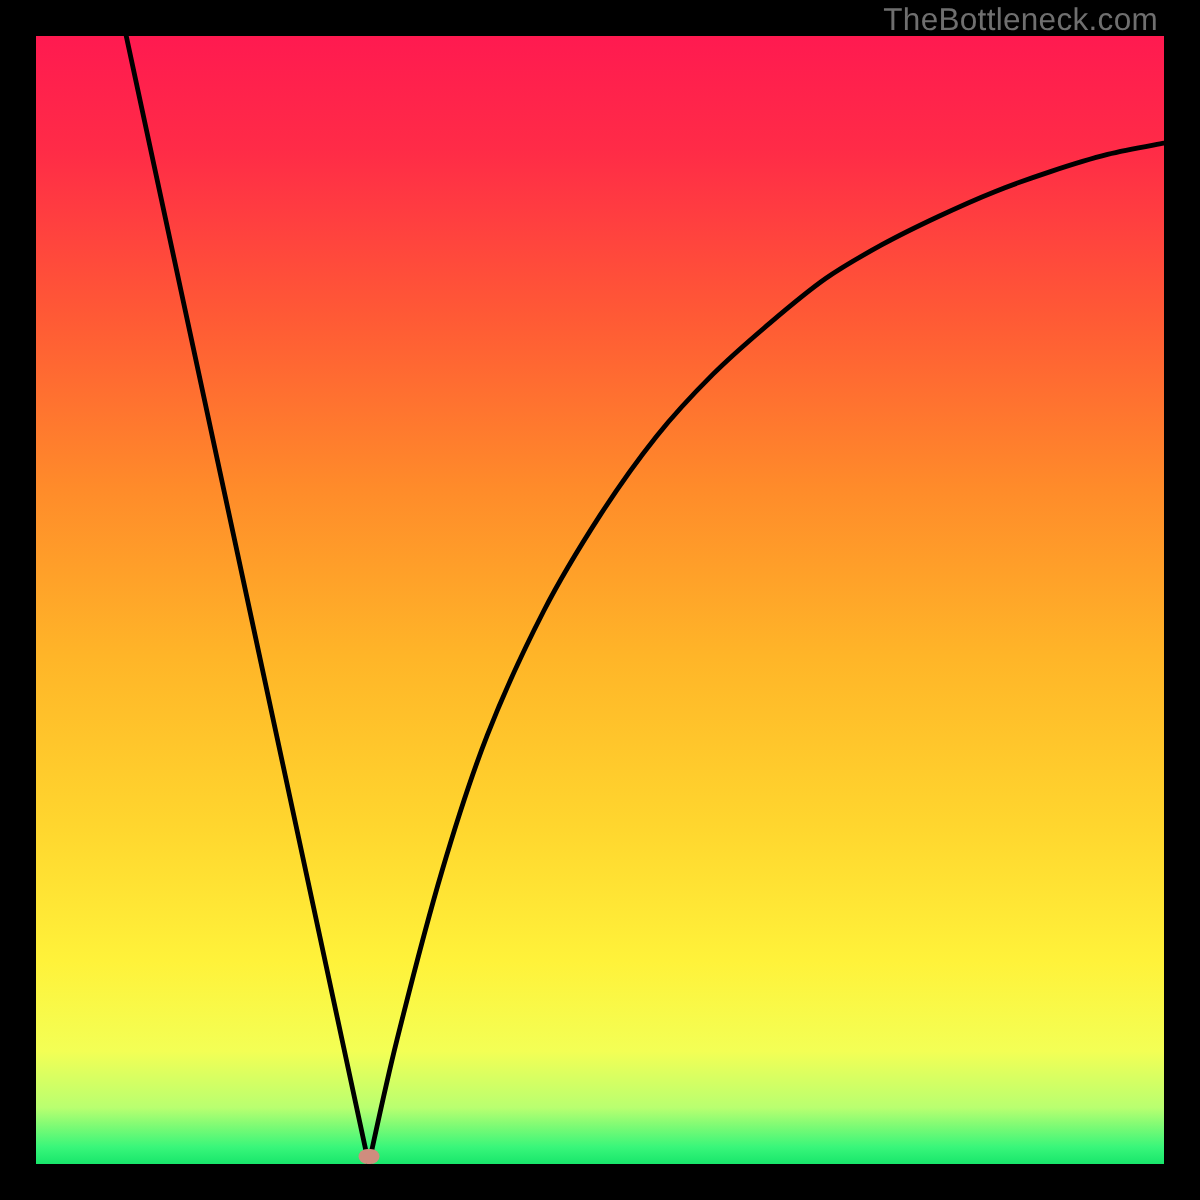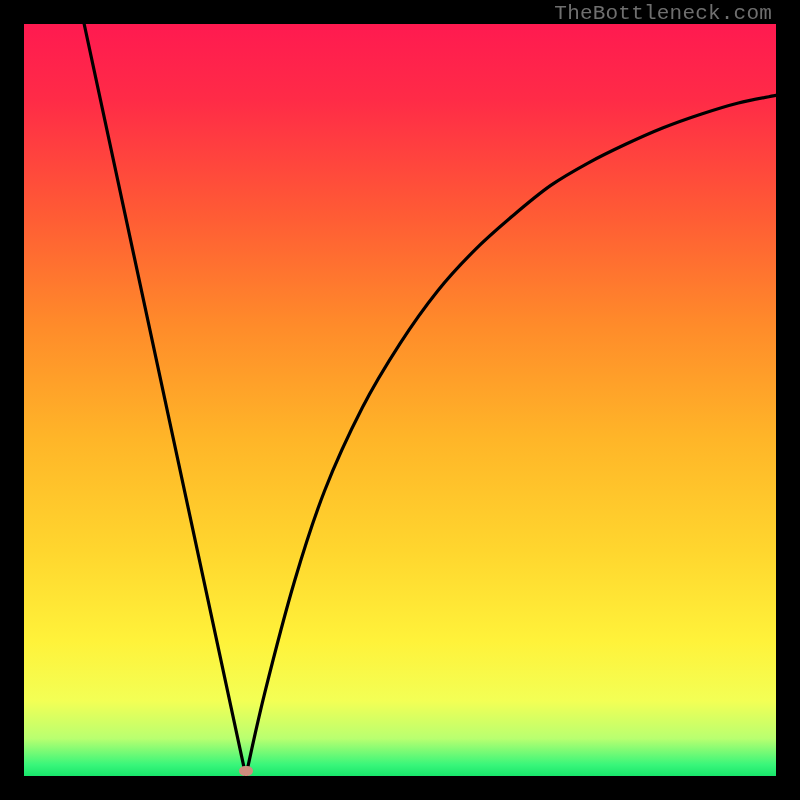--- a/index.html
+++ b/index.html
@@ -27,21 +27,21 @@
     height: 752px;
   }
   .watermark {
     position: absolute;
     top: 2px;
     right: 28px;
     color: #6f6f6f;
     font-size: 21px;
     font-weight: 500;
     letter-spacing: 0.2px;
-    font-family: Liberation Mono, monospace;
+    font-family: Liberation Sans, sans-serif;
   }
   svg.curve {
     position: absolute;
     left: 0;
     top: 0;
     width: 752px;
     height: 752px;
   }
   .minmarker {
     position: absolute;

